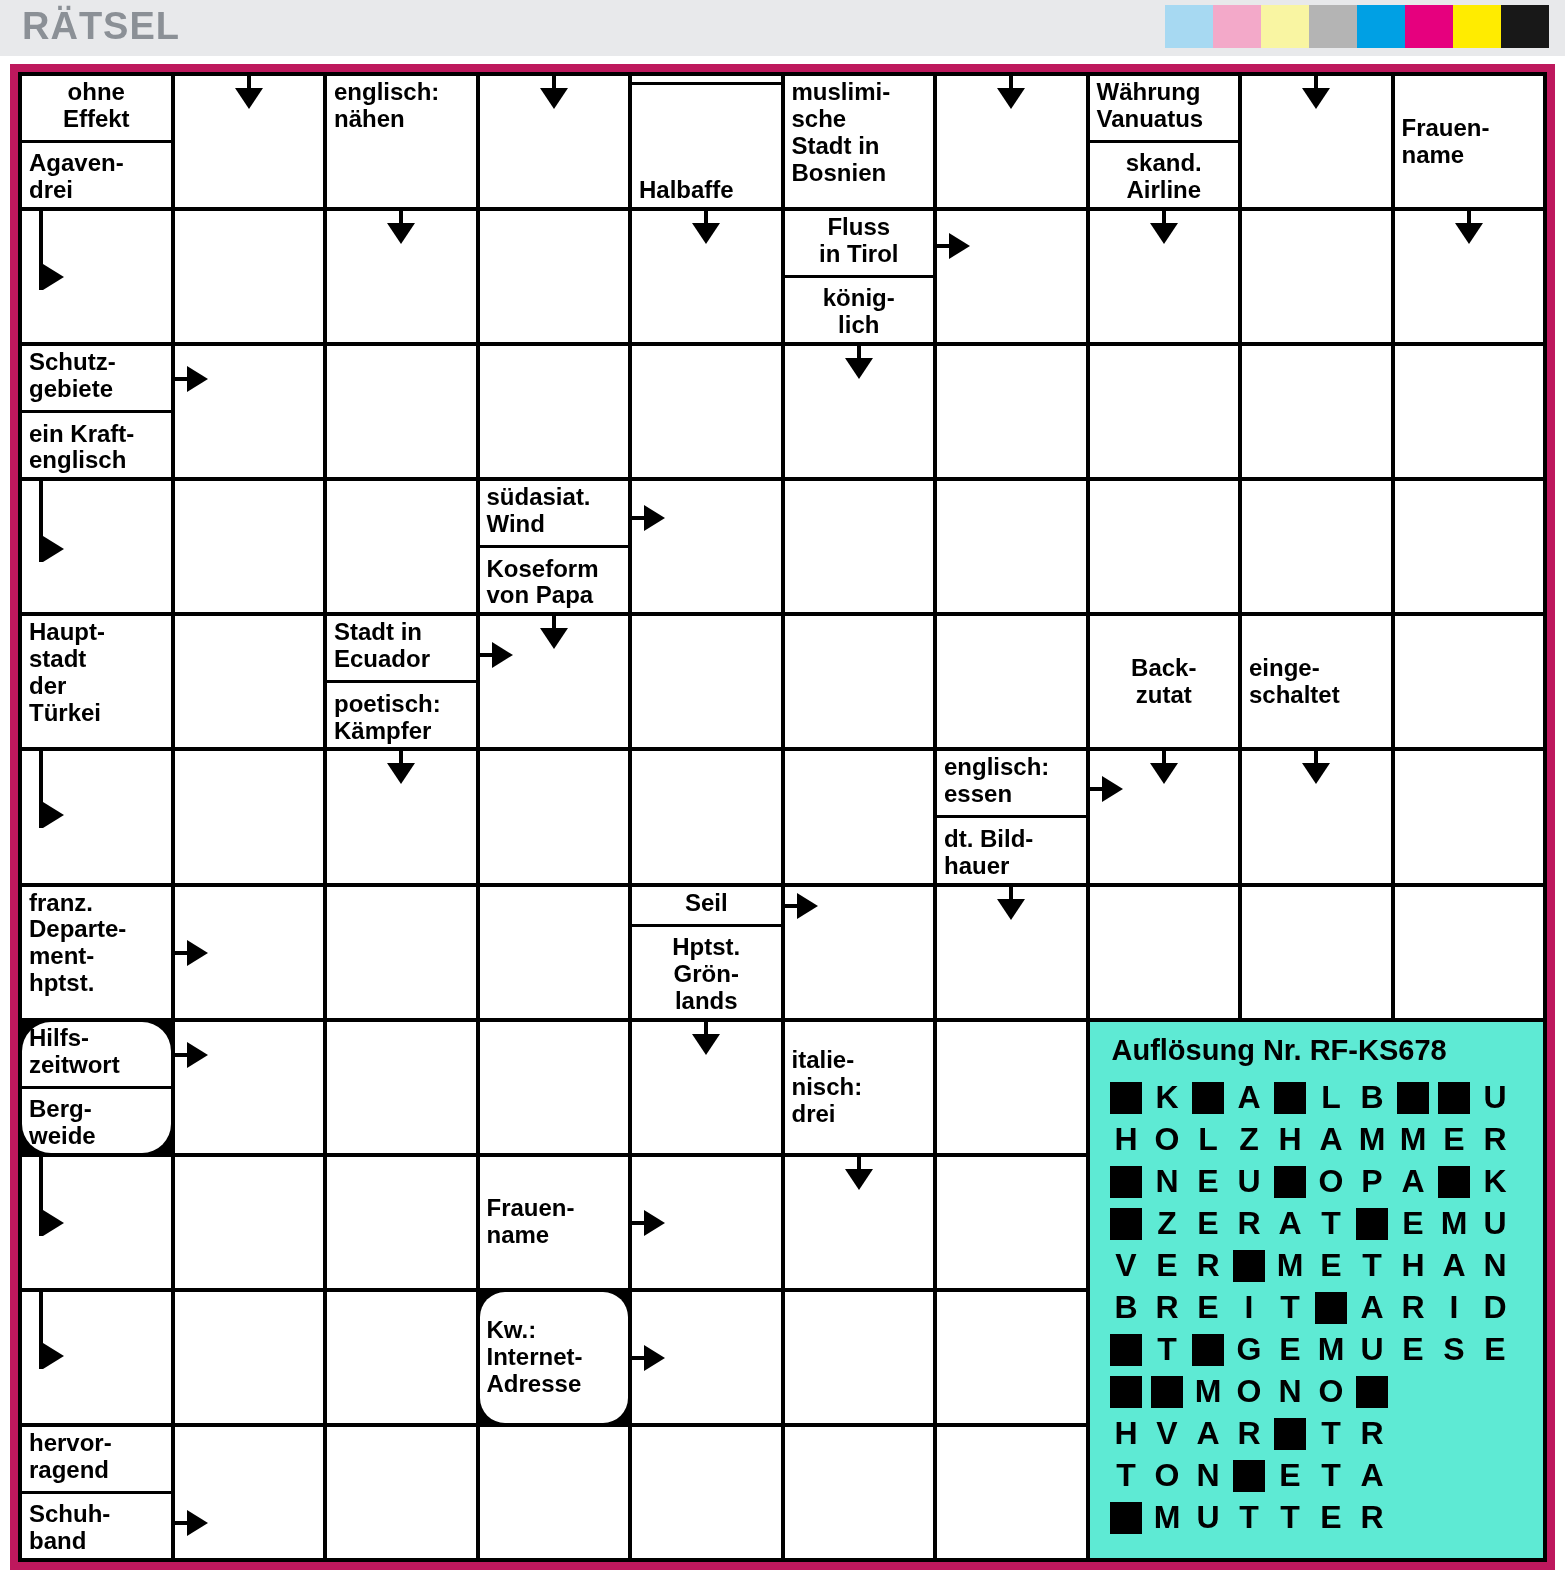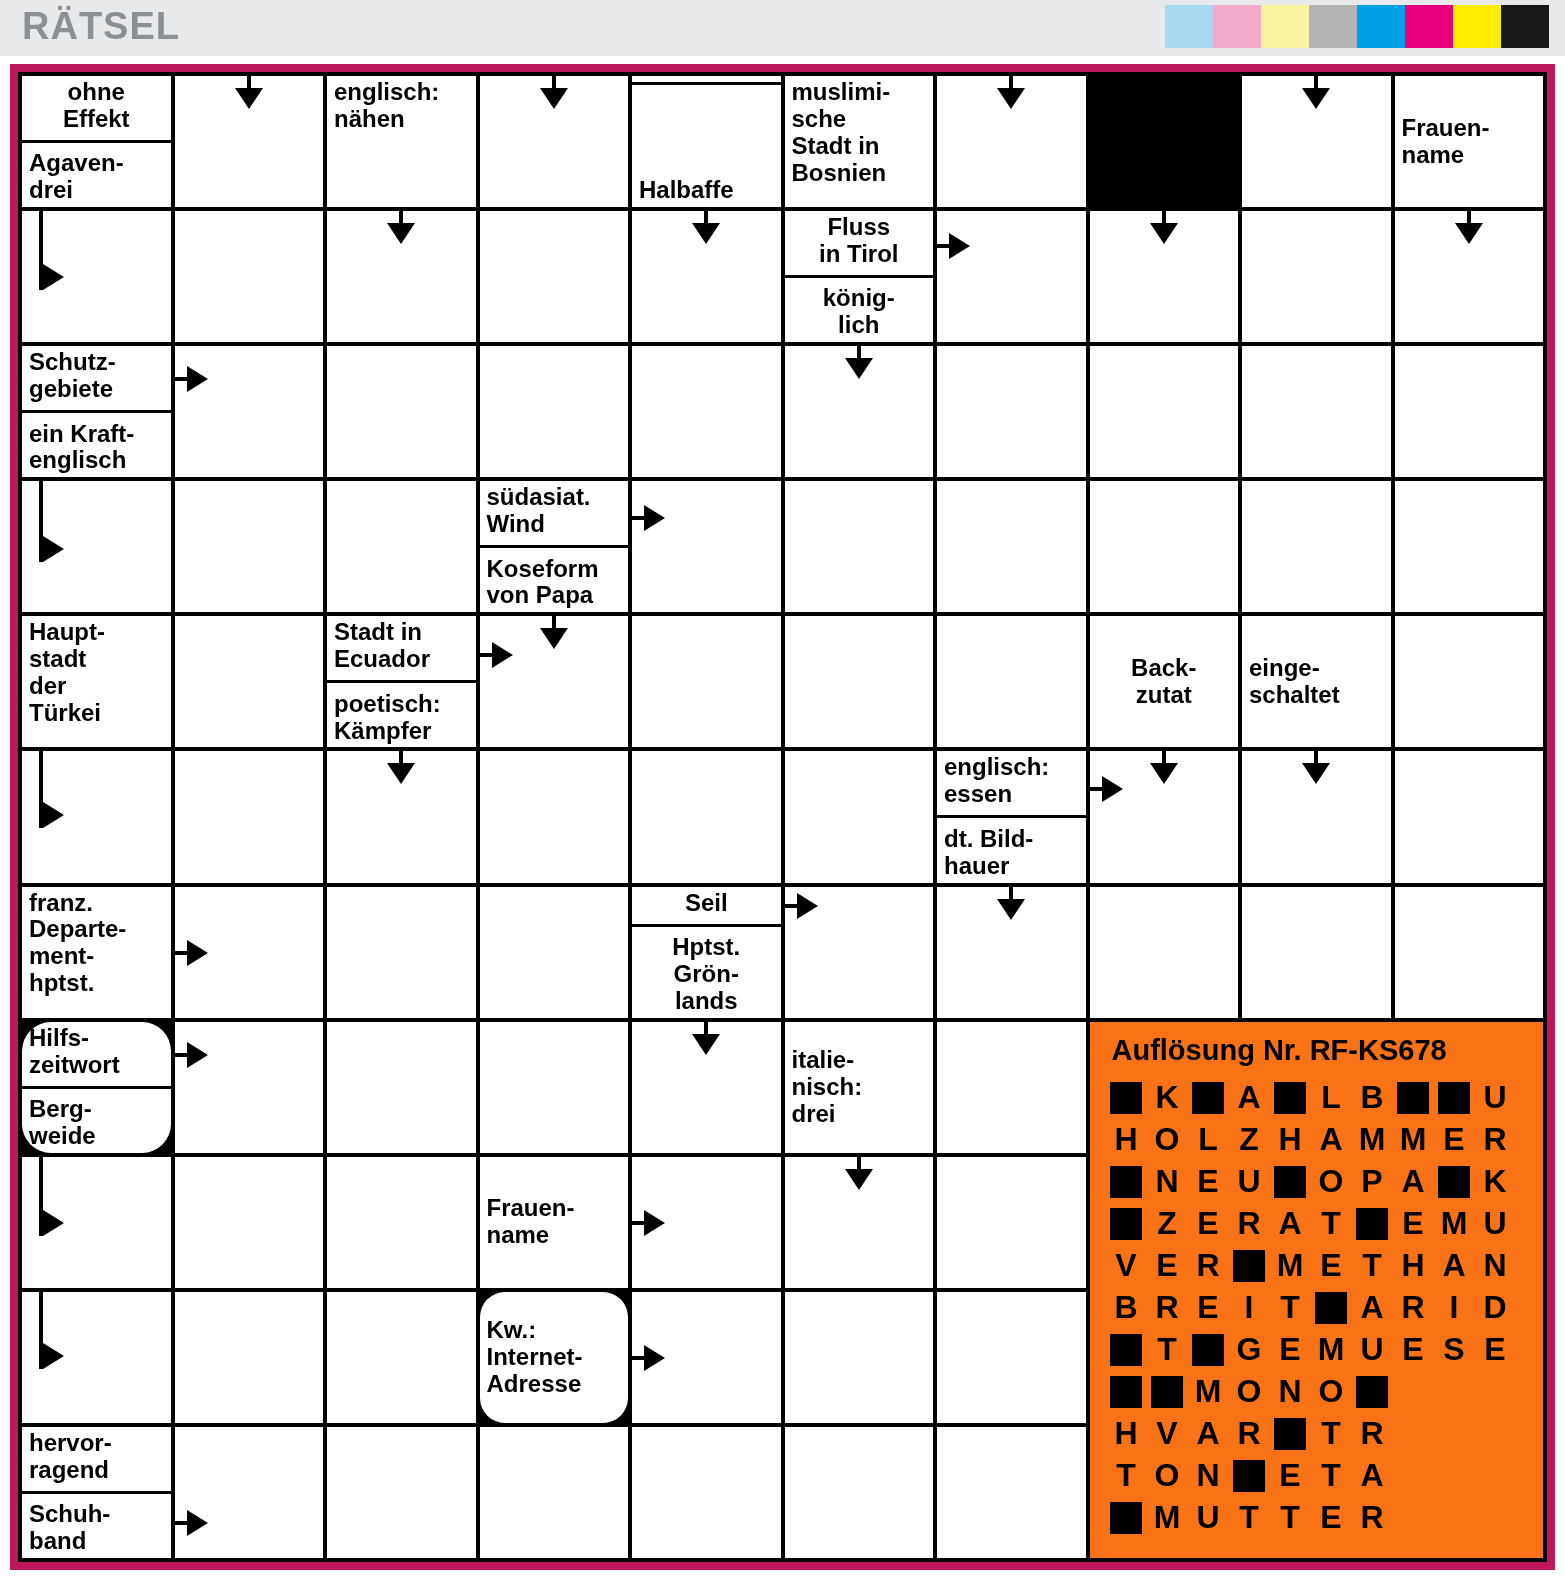--- a/index.html
+++ b/index.html
@@ -33,21 +33,21 @@
   .arr-d .stem{width:4px;height:12px;background:#000;}
   .tri-d{width:0;height:0;border-left:14px solid transparent;border-right:14px solid transparent;border-top:21px solid #000;}
 
   .arr-r{position:absolute;left:0;display:flex;align-items:center;transform:translateY(-50%);}
   .stem-h{width:12px;height:4px;background:#000;}
   .tri-r{width:0;height:0;border-top:13px solid transparent;border-bottom:13px solid transparent;border-left:21px solid #000;}
 
   .arr-b{position:absolute;left:17px;top:0;}
   .stem-v{width:4px;background:#000;}
 
-  .solution{background:#f97316;padding:8px 10px 6px 16px;display:flex;flex-direction:column;}
+  .solution{background:#5eead4;padding:8px 10px 6px 16px;display:flex;flex-direction:column;}
   .sol-title{font-weight:bold;font-size:29px;margin:4px 0 10px 6px;color:#000;}
   .sol-row{display:flex;height:42px;}
   .sol-cell{width:41px;display:flex;align-items:center;justify-content:center;
     font-weight:bold;font-size:32px;color:#000;}
   .blk{width:32px;height:32px;background:#000;}
 
   .puzzle-code{
     position:absolute;left:770px;width:150px;bottom:8px;text-align:center;
     font-size:17px;font-weight:bold;color:#000;
   }
@@ -103,20 +103,27 @@
 sche
 Stadt in
 Bosnien</div>
     </div>
     <div class="cell" style="grid-area: 1 / 7;">
       <div class="arr-d">
         <div class="stem"></div>
         <div class="tri-d"></div>
       </div>
     </div>
+    <div class="cell clue split" style="grid-area: 1 / 8;">
+      <div class="sec">Währung
+Vanuatus</div>
+      <div class="divider"></div>
+      <div class="sec center">skand.
+Airline</div>
+    </div>
     <div class="cell" style="grid-area: 1 / 9;">
       <div class="arr-d">
         <div class="stem"></div>
         <div class="tri-d"></div>
       </div>
     </div>
     <div class="cell clue vcenter" style="grid-area: 1 / 10;">
       <div class="sec">Frauen-
 name</div>
     </div>

